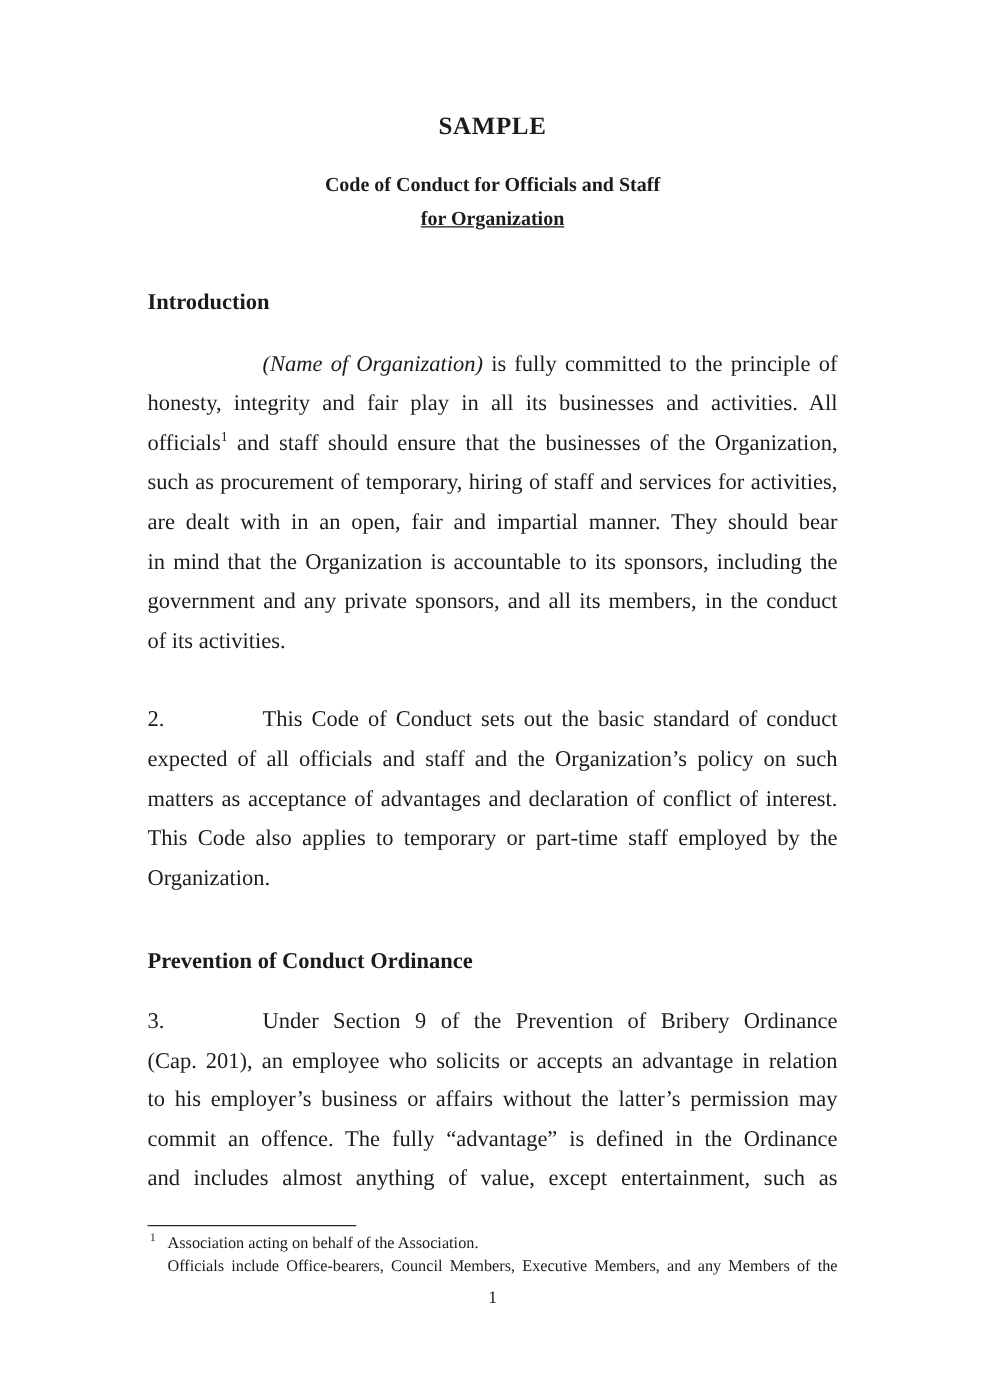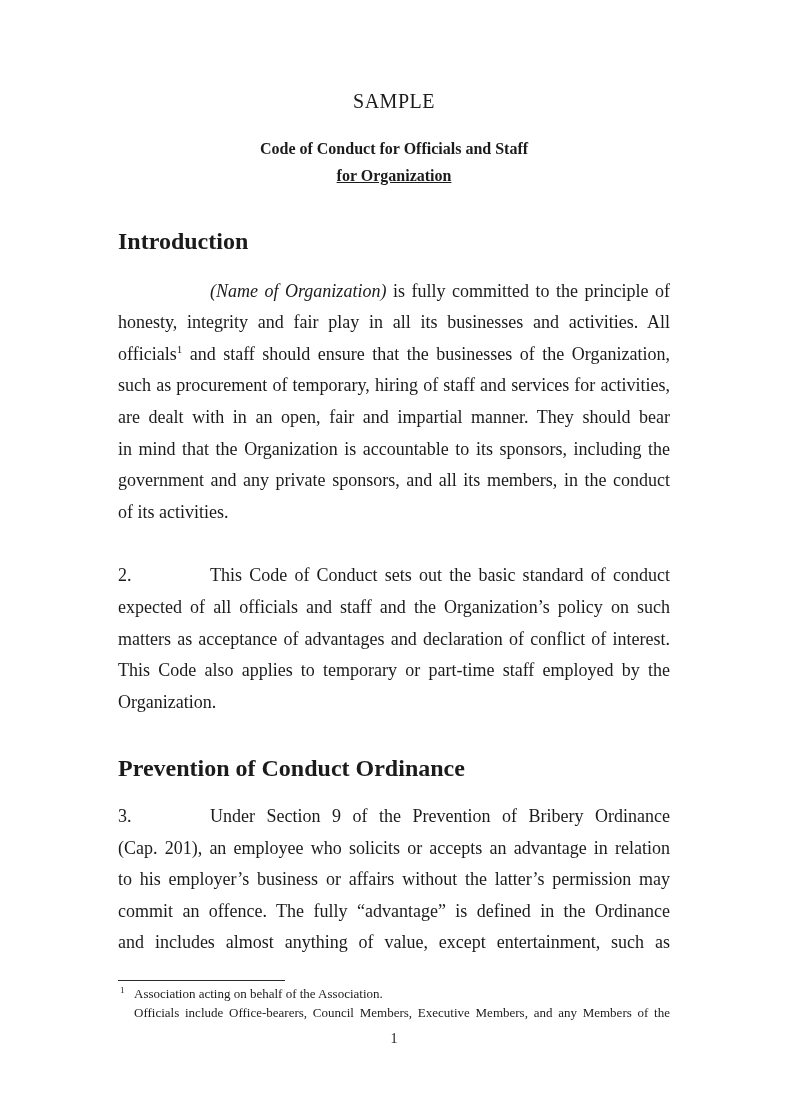--- a/index.html
+++ b/index.html
@@ -12,34 +12,34 @@
     overflow: hidden;
   }
   .doc {
     padding: 0 118px;
     width: 552px;
   }
   .doc-title {
     padding-top: 88px;
     font-size: 20px;
     line-height: 27px;
-    font-weight: normal;
+    font-weight: bold;
     text-align: center;
     letter-spacing: 0.5px;
   }
   .doc-subtitle {
     margin-top: 20px;
     font-size: 16px;
     line-height: 27px;
     font-weight: bold;
     text-align: center;
   }
   .doc-subtitle .underlined { text-decoration: underline; }
   .section-heading {
-    font-size: 24px;
+    font-size: 18px;
     line-height: 31.6px;
     font-weight: bold;
     text-align: left;
   }
   .heading-intro { margin-top: 37px; }
   .heading-pbo { margin-top: 35px; }
   .para { font-size: 18px; }
   .para-1 { margin-top: 18px; }
   .para-2 { margin-top: 32px; }
   .para-3 { margin-top: 16px; }

